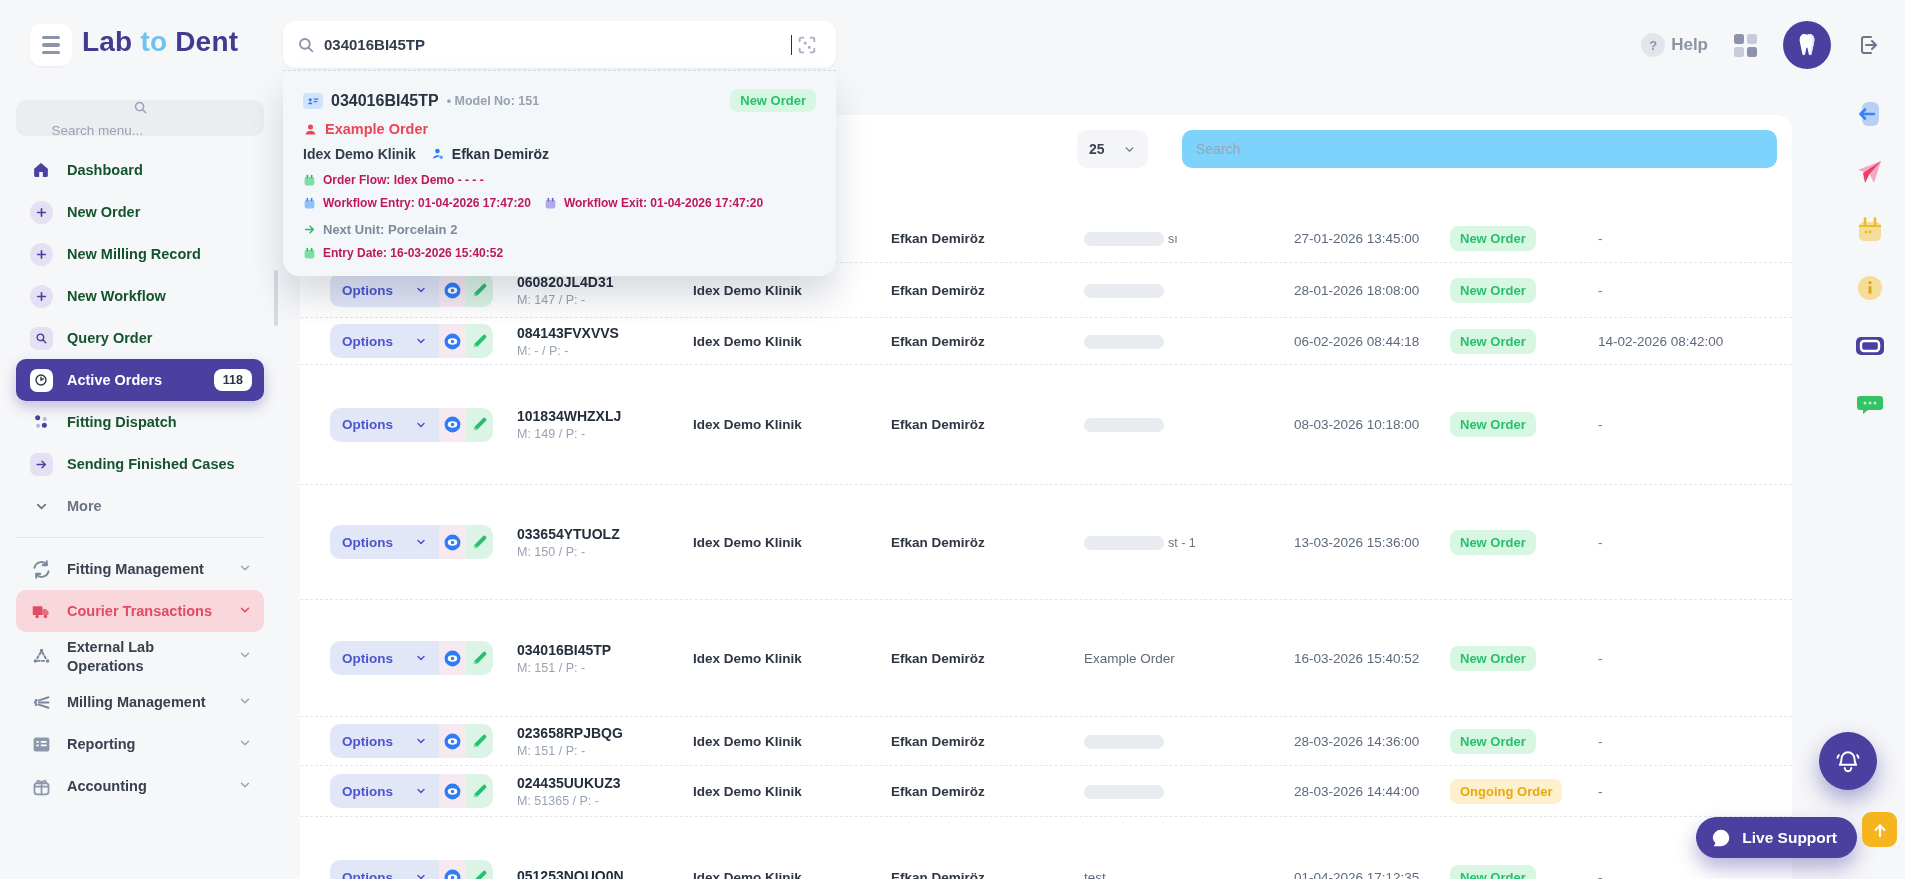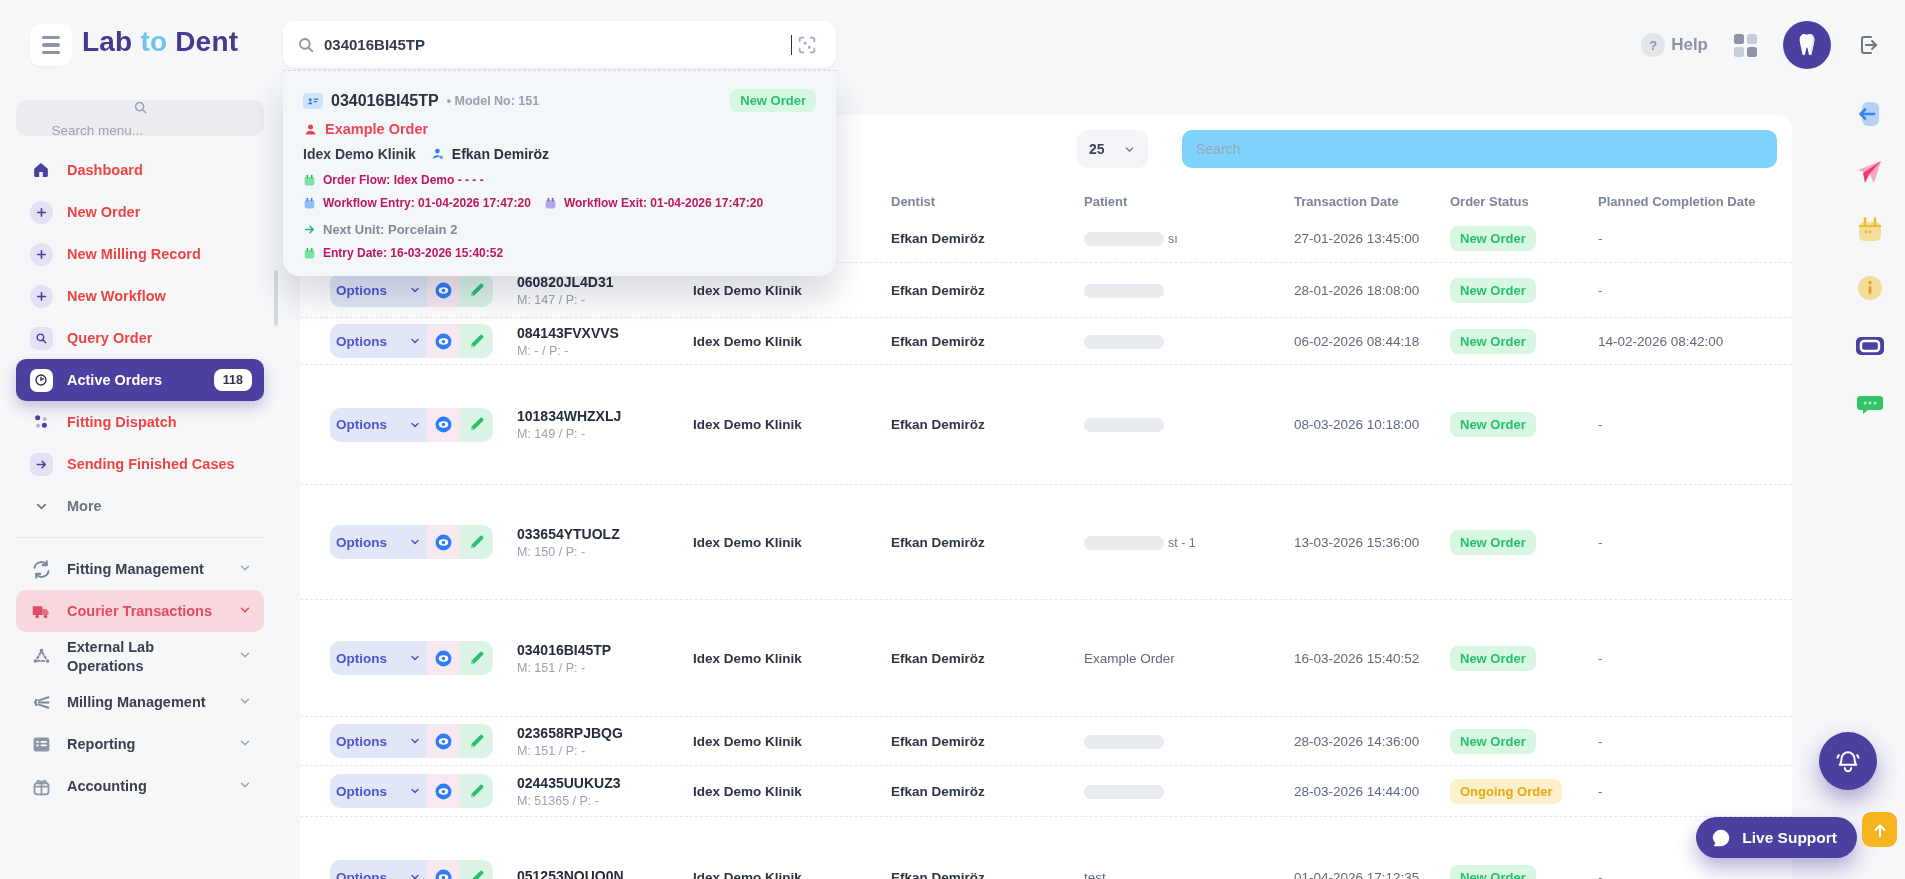--- a/index.html
+++ b/index.html
@@ -31,21 +31,21 @@
   .avatar { width:48px; height:48px; border-radius:50%; background:#4b3f9f; display:flex; align-items:center; justify-content:center; cursor:pointer; }
   .logout { color:#6d7587; cursor:pointer; display:flex; }
 
   
   .sidebar { position:absolute; left:0; top:90px; width:280px; bottom:0; background:#f6f7f9; z-index:10; }
   .menu-search { margin:10px 16px 0; height:36px; background:#ecedf1; border-radius:10px; display:flex; align-items:center; gap:8px; padding:0 12px;flex-direction:column; }
   .menu-search input { border:0; outline:0; background:transparent; font-family:inherit; font-size:13.5px; color:#5a6376; flex:1; }
   .menu-search input::placeholder { color:#9aa3b4; }
   .nav { margin-top:13px; }
   .nav-item { height:42px; margin:0 16px; display:flex; align-items:center; gap:13px; padding:0 12px; border-radius:10px;
-    font-size:14.5px; font-weight:700; color:#ef4444; cursor:pointer; position:relative; }
+    font-size:14.5px; font-weight:700; color:#14532d; cursor:pointer; position:relative; }
   .nav-item .nicon { width:26px; height:26px; display:flex; align-items:center; justify-content:center; flex-shrink:0; }
   .nav-item .plus-circle { width:23px; height:23px; border-radius:50%; background:#e5e1f4; color:#4b3f9f; display:flex; align-items:center; justify-content:center; }
   .nav-item.active { background:#4b3f9f; color:#fff; box-shadow:0 6px 14px rgba(75,63,159,.3); }
   .nav-item .badge118 { margin-left:auto; background:#fff; color:#2e3644; font-size:12.5px; font-weight:700; padding:4px 9px; border-radius:8px; }
   .nav-item.more { color:#6b7484; font-weight:600; }
   .nav-divider { height:1px; background:#e5e7ec; margin:10px 16px; }
   .group-item { margin:0 16px; display:flex; align-items:center; gap:13px; padding:6px 12px; border-radius:10px;
     font-size:14.5px; font-weight:700; color:#39414f; cursor:pointer; min-height:42px; }
   .group-item .glabel { flex:1; line-height:1.3; }
   .group-item .chev { color:#9aa5b5; }
@@ -64,21 +64,21 @@
   .tsearch input::placeholder { color:#9aa3b4; }
 
   .tgrid { display:grid; grid-template-columns:187px 176px 198px 193px 210px 156px 148px 184px; align-items:center; padding-left:30px; }
   .thead { position:absolute; top:70px; left:0; width:100%; height:32px; font-size:13px; font-weight:600; color:#7c8699; }
   .tbody { position:absolute; top:100px; left:0; width:100%; }
   .trow { border-bottom:1px dashed #e3e7ec; }
   .trow:nth-child(1){ height:48px; } .trow:nth-child(2){ height:55px; } .trow:nth-child(3){ height:47px; }
   .trow:nth-child(4){ height:120px; } .trow:nth-child(5){ height:115px; } .trow:nth-child(6){ height:117px; }
   .trow:nth-child(7){ height:49px; } .trow:nth-child(8){ height:51px; } .trow:nth-child(9){ height:120px; border-bottom:0; }
   .actions { display:flex; align-items:stretch; height:34px; width:163px; border-radius:10px; overflow:hidden; }
-  .opt-btn { background:#e2e7f8; color:#4c55cd; font-size:13.5px; font-weight:700; display:flex; align-items:center; gap:22px; padding:0 6px; cursor:pointer; }
+  .opt-btn { background:#e2e7f8; color:#4c55cd; font-size:13.5px; font-weight:700; display:flex; align-items:center; gap:22px; padding:0 12px; cursor:pointer; }
   .chip { width:36px; display:flex; align-items:center; justify-content:center; cursor:pointer; }
   .chip.view { background:#f6e9f2; }
   .chip.edit { background:#dcf4e6; }
   .ordno { font-size:14px; font-weight:700; color:#232d3c; }
   .ordmeta { font-size:12.5px; color:#9aa3b3; margin-top:3px; }
   .cellname { font-size:13.5px; font-weight:700; color:#2e3644; }
   .celldate { font-size:13.5px; color:#5d6a7d; }
   .blur-pill { display:inline-block; width:80px; height:14px; border-radius:7px; background:#e8ebf0; vertical-align:middle; }
   .pt-suffix { font-size:12.5px; color:#6a7486; margin-left:4px; vertical-align:middle; }
   .pt-text { font-size:13.5px; color:#5d6a7d; }
@@ -378,30 +378,20 @@
         <span>25</span>
         <svg width="13" height="13" viewBox="0 0 24 24" fill="none" stroke="#6b7484" stroke-width="2.6" stroke-linecap="round">
             <polyline points="6 9 12 15 18 9"></polyline>
           </svg>
       </div>
       <div class="tsearch">
         <input type="text" placeholder="Search" style="">
       </div>
     </div>
 
-    <div class="thead tgrid">
-      <div></div>
-        <div></div>
-        <div></div>
-      <div>Dentist</div>
-      <div>Patient</div>
-      <div>Transaction Date</div>
-      <div>Order Status</div>
-      <div>Planned Completion Date</div>
-    </div>
 
     <div class="tbody" id="tbody">
   <div class="trow tgrid">
     <div>
       <div class="actions">
         <div class="opt-btn">
           <span>Options</span>
           <svg width="12" height="12" viewBox="0 0 24 24" fill="none" stroke="#4c55cd" stroke-width="3" stroke-linecap="round">
                   <polyline points="6 9 12 15 18 9"></polyline>
                 </svg>

